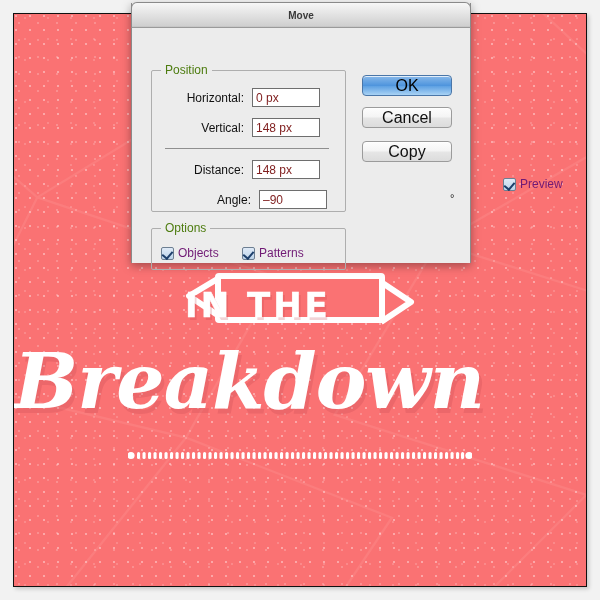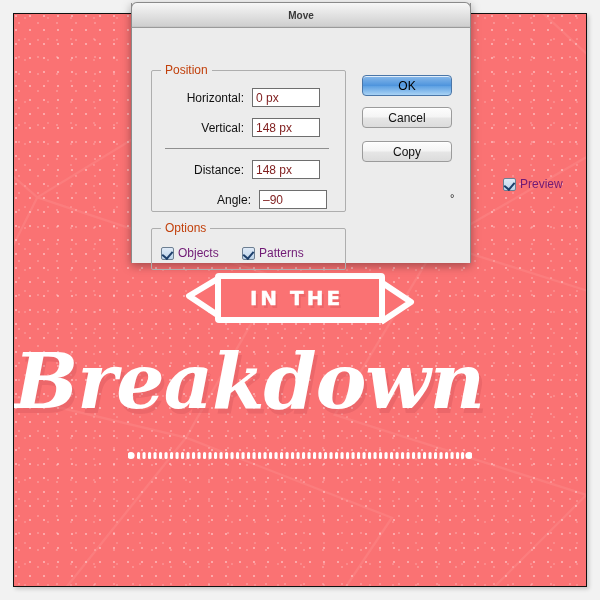--- a/index.html
+++ b/index.html
@@ -67,24 +67,24 @@
     left: 50%;
     top: 258px;
     transform: translateX(-50%);
     width: 230px;
     height: 68px;
   }
   #banner .ribbon-text {
     position: absolute;
     left: 0; right: 7px;
     top: 16px;
-    text-align: center;
+    text-align: left;
     font-family: "DejaVu Sans", sans-serif;
     font-weight: bold;
-    font-size: 20px;
+    font-size: 34px;
     letter-spacing: 3px;
     color: #ffffff;
     line-height: 1;
     text-shadow: 2px 3px 0 rgba(190,60,70,0.22);
     -webkit-text-stroke: 0.4px #ffffff;
   }
 
   
   #script-word {
     position: absolute;
@@ -154,21 +154,21 @@
     border-radius: 2px;
     background: transparent;
   }
   .groupbox > .legend {
     position: absolute;
     top: -8px;
     left: 9px;
     background: #ececec;
     padding: 0 4px;
     font-size: 12px;
-    color: #c2410c;
+    color: #4d7c0f;
   }
   #group-position { left: 19px; top: 42px; width: 193px; height: 140px; }
   #group-options  { left: 19px; top: 200px; width: 193px; height: 40px; }
 
   
   .field-row {
     position: absolute;
     display: flex;
     align-items: center;
   }
@@ -258,21 +258,21 @@
   .dlg-button {
     position: absolute;
     left: 230px;
     width: 90px;
     height: 21px;
     box-sizing: border-box;
     border: 1px solid #9b9b9b;
     border-radius: 4px;
     background: linear-gradient(to bottom, #fdfdfd 0%, #f4f4f4 48%, #e6e6e6 52%, #dcdcdc 100%);
     font-family: "Liberation Sans", sans-serif;
-    font-size: 12px;
+    font-size: 16px;
     color: #101010;
     cursor: default;
     box-shadow: 0 1px 0 rgba(255,255,255,0.7) inset;
     padding: 0;
   }
   #btn-ok {
     top: 47px;
     border-color: #4a76a8;
     background: linear-gradient(to bottom, #a8cdf0 0%, #7fb3e8 8%, #4f95dd 50%, #5b9fe2 52%, #a9d2f4 100%);
     color: #000000;

